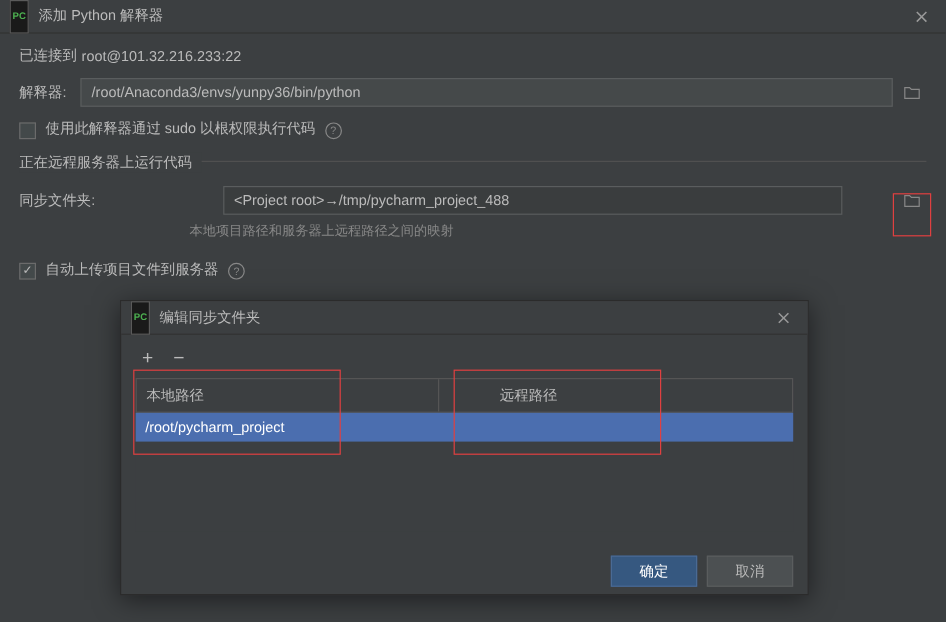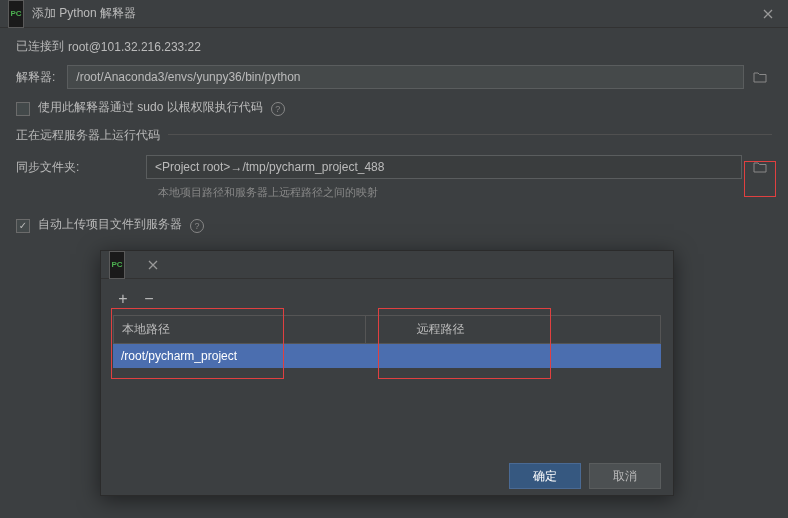--- a/index.html
+++ b/index.html
@@ -99,21 +99,21 @@
       margin-top: 8px;
     }
     .fieldset-legend {
       position: absolute;
       top: -8px;
       left: 0;
       background: #3c3f41;
       padding-right: 8px;
       color: #bbbbbb;
     }
-    .sync-row { display: flex; align-items: center; margin-bottom: 6px; }
+    .sync-row { display: flex; align-items: center; margin-bottom: 6px; gap: 40px; }
     .sync-label { width: 130px; color: #bbbbbb; }
     .hint { color: #888; font-size: 11px; margin-left: 142px; margin-top: 4px; }
     .red-box {
       position: absolute;
       border: 1px solid #e04040;
       pointer-events: none;
     }
     
     .dialog {
       position: absolute;
@@ -236,20 +236,21 @@
       <span class="help-icon">?</span>
     </div>
   </div>
 </div>
 
 <div class="red-box" style="left:744px;top:161px;width:32px;height:36px"></div>
 
 <div class="dialog">
   <div class="titlebar">
     <span class="app-icon">PC</span>
+    <span class="titlebar-title">编辑同步文件夹</span>
     <div class="titlebar-close">
       <svg viewBox="0 0 10 10">
           <path d="M1 1 L9 9 M9 1 L1 9" stroke="#999" stroke-width="1.3"></path>
         </svg>
     </div>
   </div>
   <div class="dialog-body">
     <div class="toolbar">
       <span class="tool-btn">+</span>
       <span class="tool-btn">−</span>

